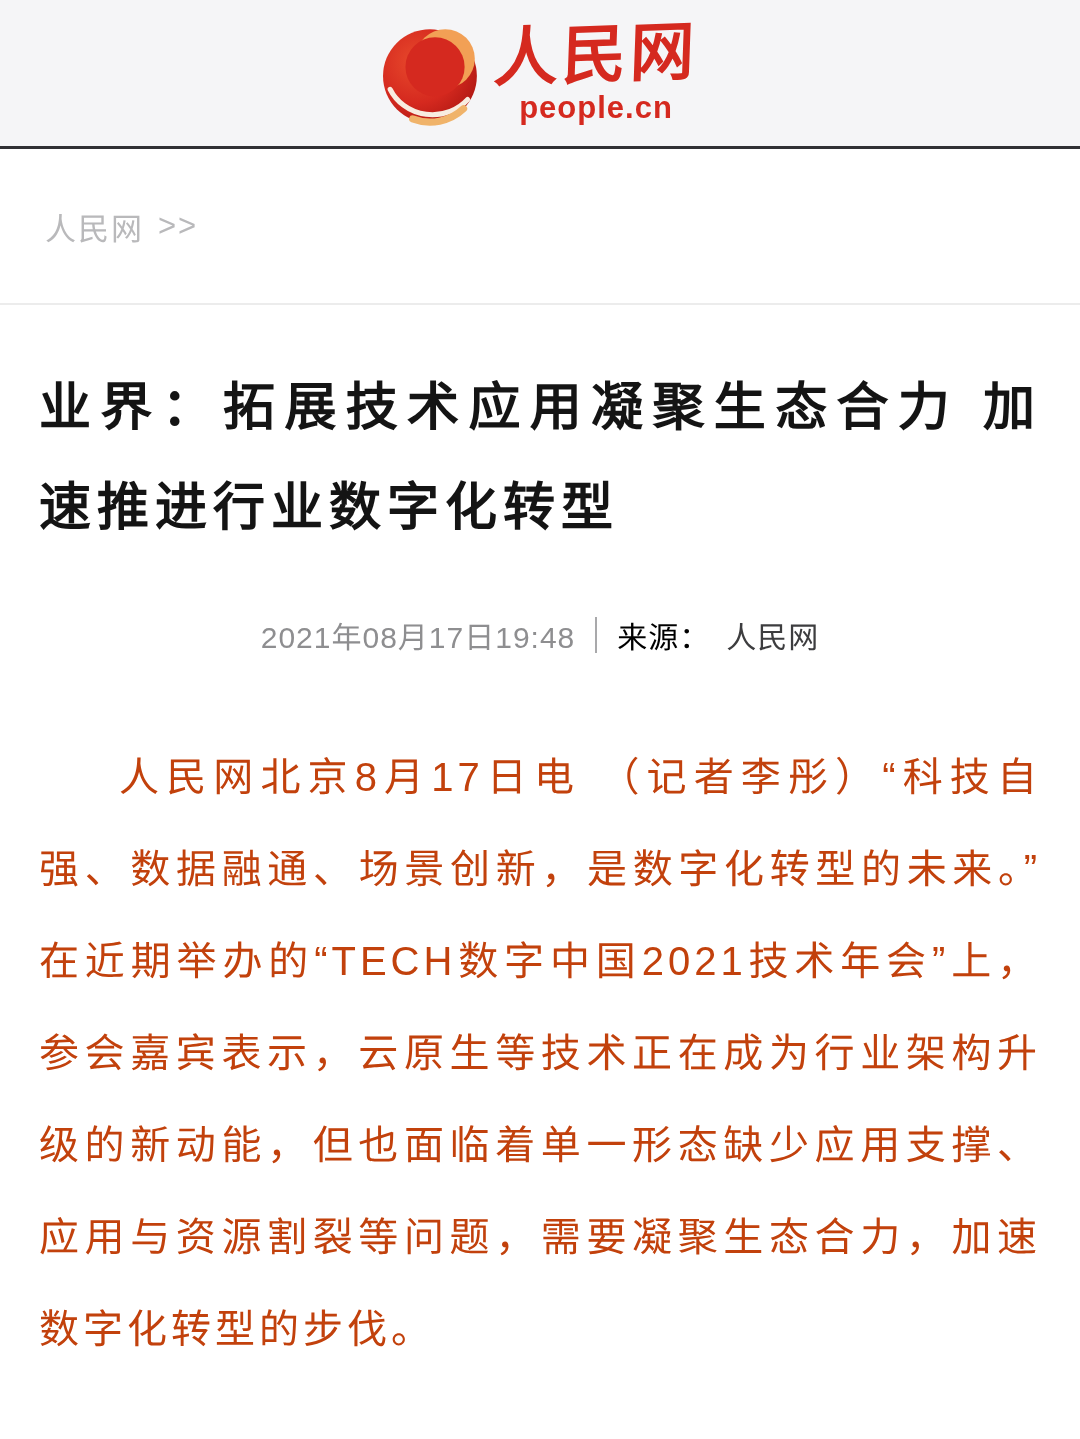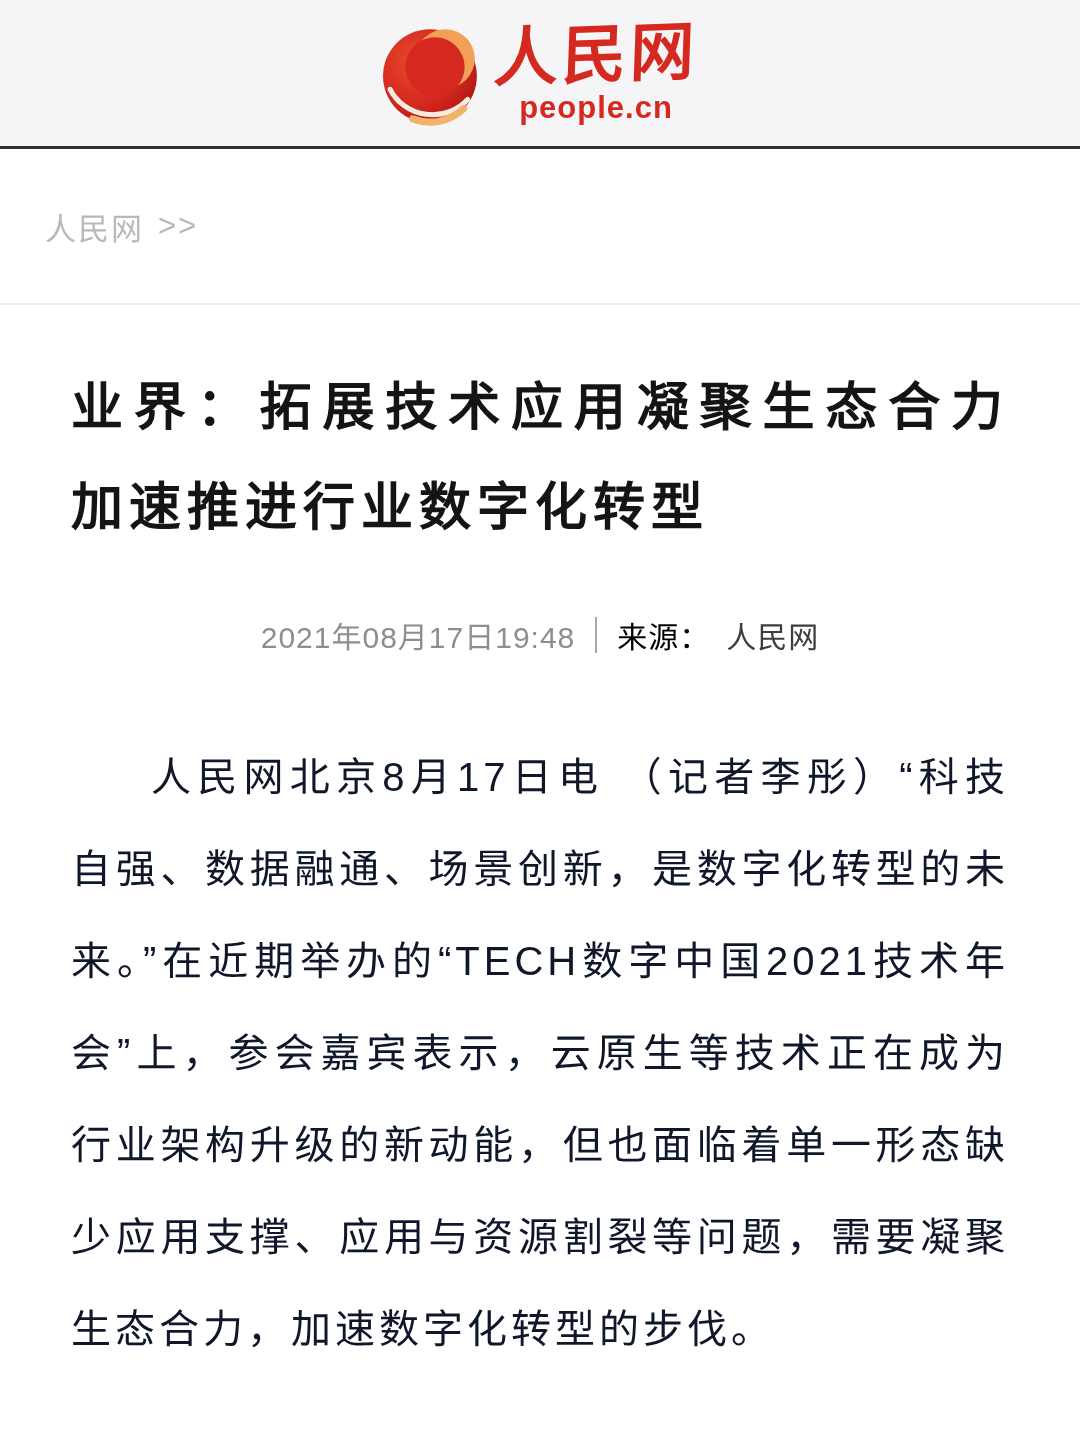--- a/index.html
+++ b/index.html
@@ -62,21 +62,21 @@
     align-items: center;
     padding: 0 45px;
     font-size: 31px;
     color: #b9b9bb;
     letter-spacing: 2px;
   }
   .breadcrumb-bar .crumb { color: #b9b9bb; text-decoration: none; }
   .breadcrumb-bar .crumb-sep { margin: 0 14px; }
 
   
-  .article { padding: 0 71px; }
+  .article { padding: 0 39px; }
   .article-title {
     margin: 52px 0 0 0;
     font-size: 52px;
     line-height: 100px;
     font-weight: 700;
     color: #141414;
     letter-spacing: 6px;
     text-align: justify;
     text-justify: inter-character;
   }
@@ -97,21 +97,21 @@
     background: #a9a9ab;
     margin: 0 20px;
   }
   .source-label { color: #000000; margin-right: 16px; }
   .source-name { color: #3d3d3f; }
 
   .article-body {
     margin: 74px 0 0 0;
     font-size: 40px;
     line-height: 92px;
-    color: #0f172a;
+    color: #c2410c;
     letter-spacing: 4px;
     text-align: justify;
     text-justify: inter-character;
     text-indent: 2em;
   }
 </style>
 </head>
 <body>
 
 <header class="site-header">

